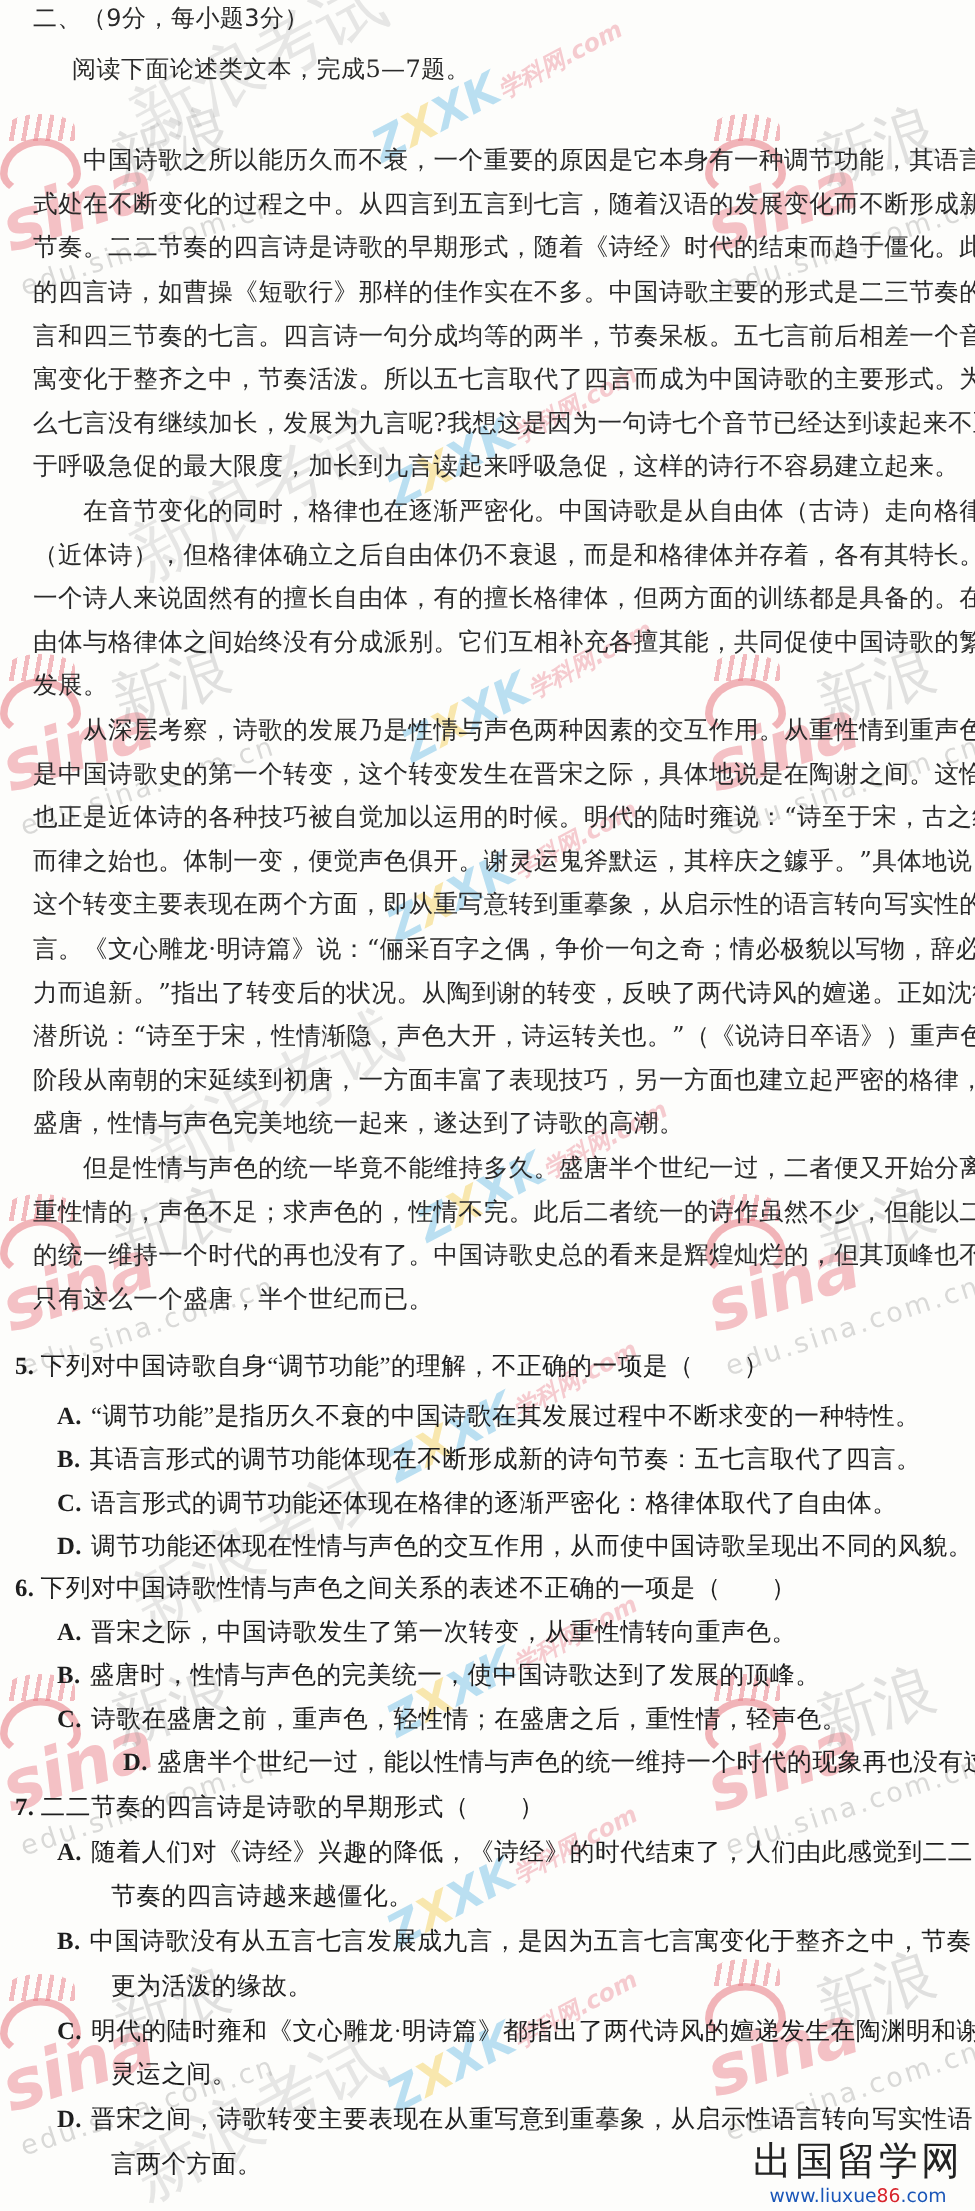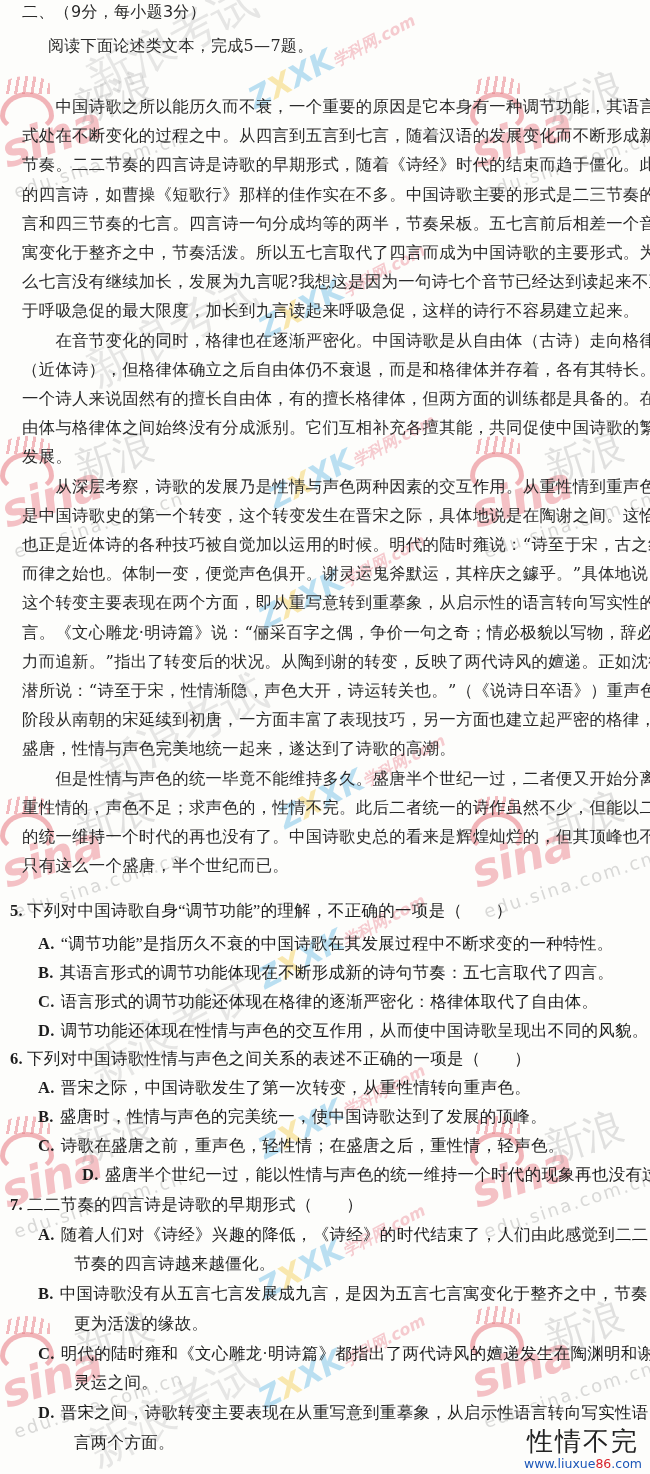--- a/index.html
+++ b/index.html
@@ -213,16 +213,16 @@
       <div class="line q opt-cont" style="top: 1253px;">节奏的四言诗越来越僵化。</div>
       <div class="line q opt" style="top: 1283px; text-align: center;"><b>B.</b><span style="margin-left: 6px;">中国诗歌没有从五言七言发展成九言，是因为五言七言寓变化于整齐之中，节奏</span></div>
       <div class="line q opt-cont" style="top: 1313px;">更为活泼的缘故。</div>
       <div class="line q opt" style="top: 1343px;"><b>C.</b><span style="margin-left: 6px;">明代的陆时雍和《文心雕龙·明诗篇》都指出了两代诗风的嬗递发生在陶渊明和谢</span></div>
       <div class="line q opt-cont" style="top: 1372px;">灵运之间。</div>
       <div class="line q opt" style="top: 1402px;"><b>D.</b><span style="margin-left: 6px;">晋宋之间，诗歌转变主要表现在从重写意到重摹象，从启示性语言转向写实性语</span></div>
       <div class="line q opt-cont" style="top: 1432px;">言两个方面。</div>
     </div>
 
   <div class="logo">
-    <div class="cn-name">性情不完</div>
+    <div class="cn-name">出国留学网</div>
     <div class="url"><span>www.liuxue</span><span class="hl">86</span><span>.com</span></div>
   </div>
 </div>
 
 </body></html>

